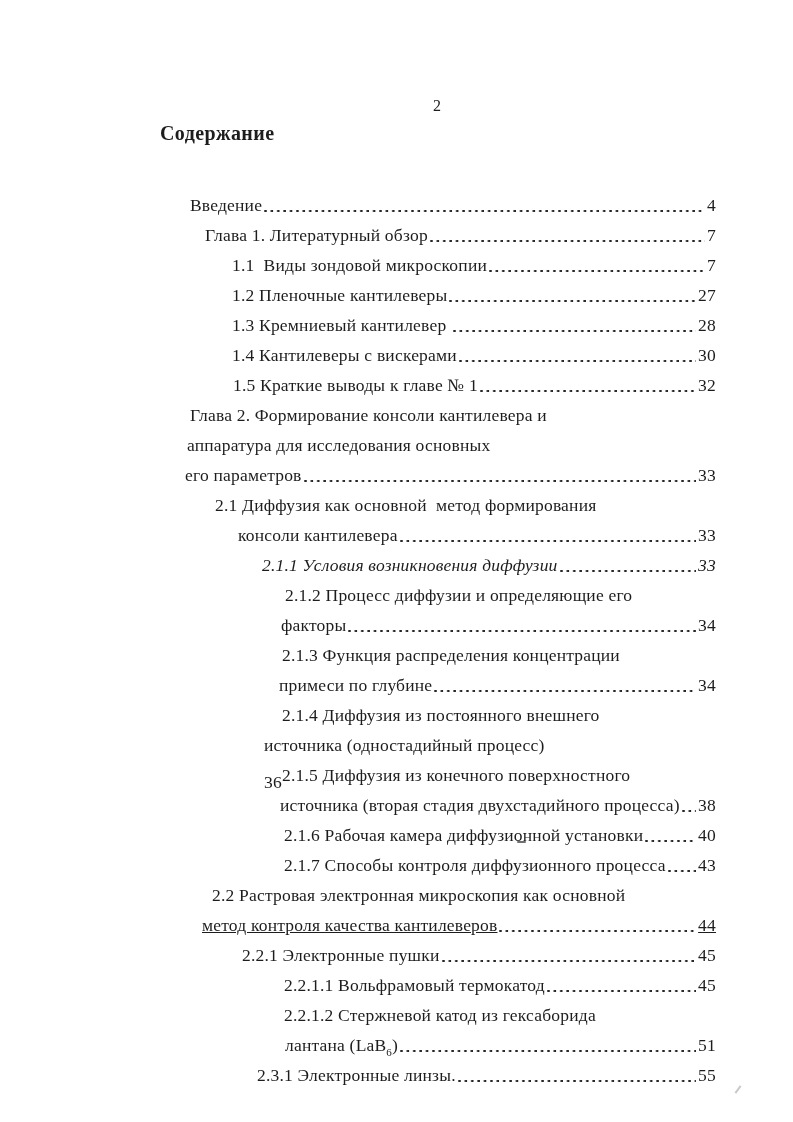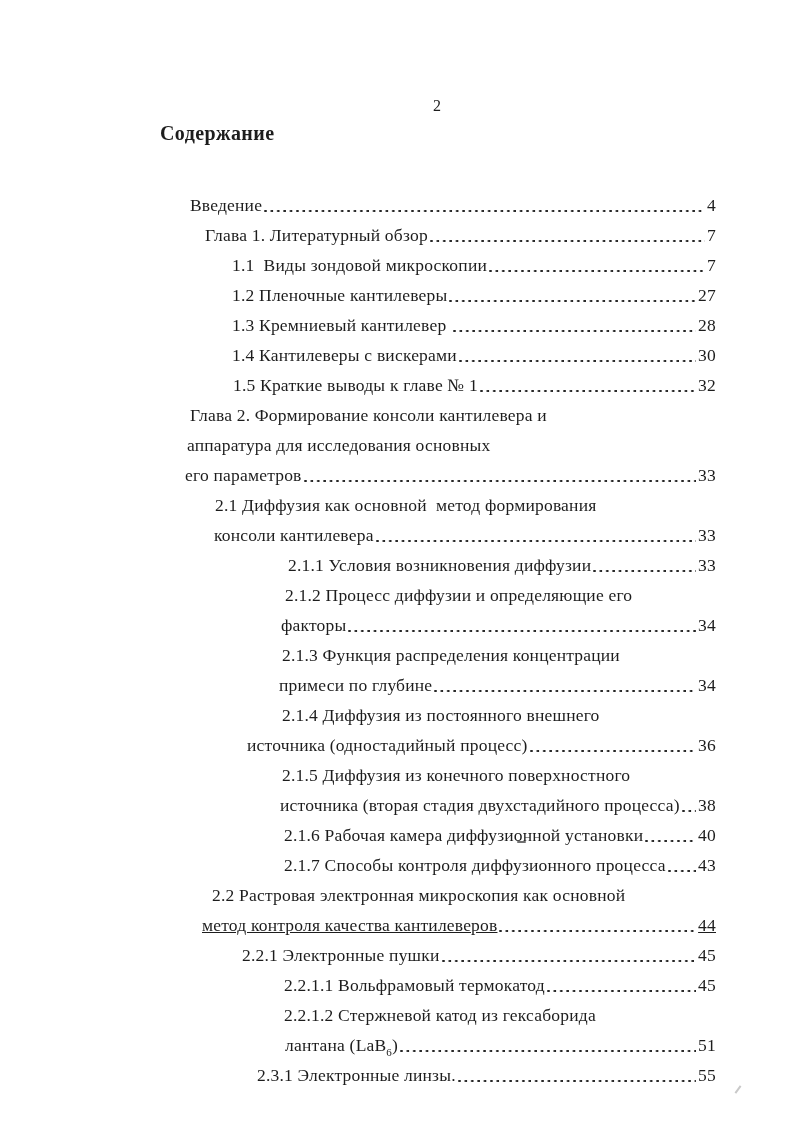--- a/index.html
+++ b/index.html
@@ -142,26 +142,26 @@
         <span class="toc-label">аппаратура для исследования основных</span>
       </div>
       <div class="toc-row" style="margin-left: -5px;">
         <span class="toc-label">его параметров</span>
         <span class="leader"></span>
         <span class="toc-page">33</span>
       </div>
       <div class="toc-row" style="margin-left: 25px;">
         <span class="toc-label">2.1 Диффузия как основной  метод формирования</span>
       </div>
-      <div class="toc-row" style="margin-left: 24px; align-items: center;">
+      <div class="toc-row" style="margin-left: 48px; align-items: center;">
         <span class="toc-label">консоли кантилевера</span>
         <span class="leader"></span>
         <span class="toc-page">33</span>
       </div>
-      <div class="toc-row" style="margin-left: 98px;">
+      <div class="toc-row" style="margin-left: 72px; font-style: italic;">
         <span class="toc-label">2.1.1 Условия возникновения диффузии</span>
         <span class="leader"></span>
         <span class="toc-page">33</span>
       </div>
       <div class="toc-row" style="margin-left: 95px;">
         <span class="toc-label">2.1.2 Процесс диффузии и определяющие его</span>
       </div>
       <div class="toc-row" style="margin-left: 91px;">
         <span class="toc-label">факторы</span>
         <span class="leader"></span>
@@ -171,21 +171,21 @@
         <span class="toc-label">2.1.3 Функция распределения концентрации</span>
       </div>
       <div class="toc-row" style="margin-left: 89px;">
         <span class="toc-label">примеси по глубине</span>
         <span class="leader"></span>
         <span class="toc-page">34</span>
       </div>
       <div class="toc-row" style="margin-left: 92px;">
         <span class="toc-label">2.1.4 Диффузия из постоянного внешнего</span>
       </div>
-      <div class="toc-row" style="margin-left: 57px;">
+      <div class="toc-row" style="margin-left: 74px; flex-direction: column;">
         <span class="toc-label">источника (одностадийный процесс)</span>
         <span class="leader"></span>
         <span class="toc-page">36</span>
       </div>
       <div class="toc-row" style="margin-left: 92px;">
         <span class="toc-label">2.1.5 Диффузия из конечного поверхностного</span>
       </div>
       <div class="toc-row" style="margin-left: 90px;">
         <span class="toc-label">источника (вторая стадия двухстадийного процесса)</span>
         <span class="leader"></span>

